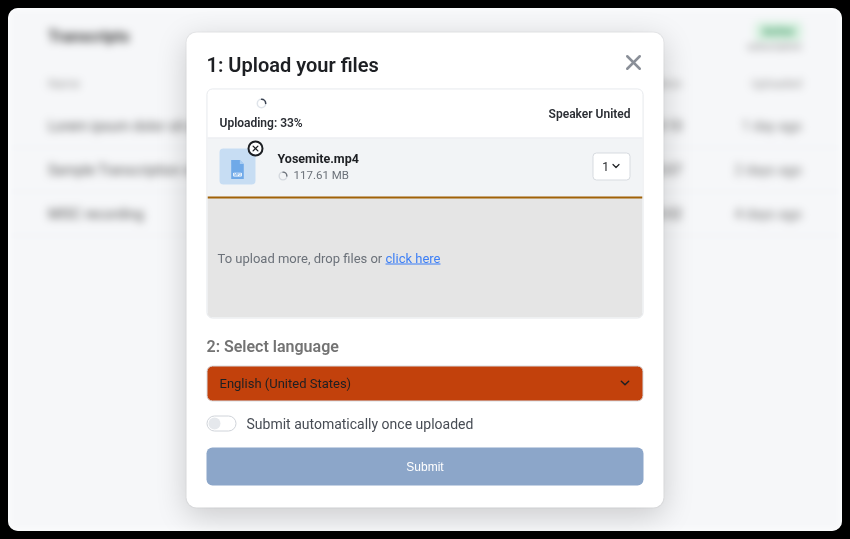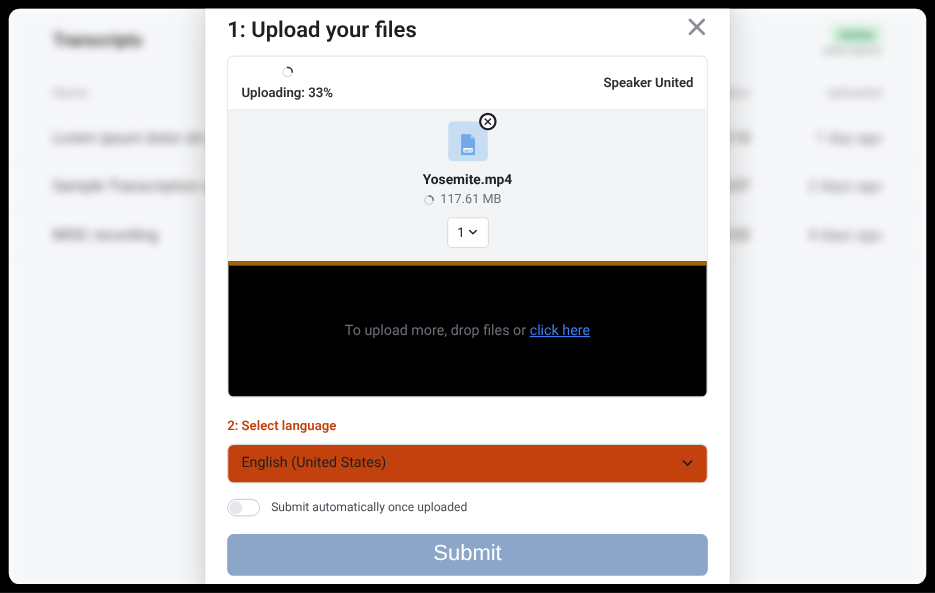--- a/index.html
+++ b/index.html
@@ -125,25 +125,24 @@
     align-items: center;
     gap: 6px;
     flex-direction: column;
   }
   .spinner-sm {
     width: 12px; height: 12px;
   }
   .file-row {
     display: flex;
     align-items: center;
-    gap: 10px;
+    gap: 22px;
     padding: 10px 12px 12px 12px;
     background: #f2f4f6;
     border-top: 1px solid #e9ecef;
-    flex-direction: column;
   }
   .file-thumb {
     width: 36px; height: 36px;
     background: #c7ddf3;
     border-radius: 4px;
     position: relative;
     display: flex;
     align-items: flex-end;
     justify-content: center;
     padding-bottom: 4px;
@@ -179,36 +178,35 @@
     background: #fff;
     display: flex;
     align-items: center;
     justify-content: center;
     gap: 3px;
     font-size: 12px;
     color: #1d1f23;
     cursor: pointer;
   }
   .dropzone {
-    background: #000000;
+    background: #e5e5e5;
     padding: 52px 10px 52px 10px;
-    text-align: center;
     font-size: 13px;
     color: #6b7179;
-    border-top: 4px solid #a16207;
+    border-top: 2px solid #a16207;
   }
   .dropzone a {
     color: #3d7ff5;
     text-decoration: underline;
     cursor: pointer;
   }
   .section2-title {
-    font-size: 12px;
-    font-weight: 600;
-    color: #c2410c;
+    font-size: 16px;
+    font-weight: 600;
+    color: #737373;
     margin: 18px 0 10px 0;
   }
   .lang-select {
     width: 100%;
     height: 36px;
     border: 1px solid #d7dbe0;
     border-radius: 6px;
     padding: 0 12px;
     display: flex;
     align-items: center;
@@ -232,30 +230,30 @@
     position: relative;
     cursor: pointer;
   }
   .toggle-knob {
     position: absolute;
     left: 1px; top: 1px;
     width: 12px; height: 12px;
     border-radius: 50%;
     background: #e5e8ec;
   }
-  .auto-label { font-size: 11px; color: #474c54; }
+  .auto-label { font-size: 14px; color: #474c54; }
   .submit-btn {
     margin-top: 16px;
     width: 100%;
     height: 38px;
     background: #8ca6c9;
     color: #fff;
     border: none;
     border-radius: 6px;
-    font-size: 20px;
+    font-size: 12px;
     font-weight: 500;
     cursor: pointer;
   }
 </style>
 </head>
 <body>
 
 <div class="outer-frame">
 
   <div class="bg-blur">

